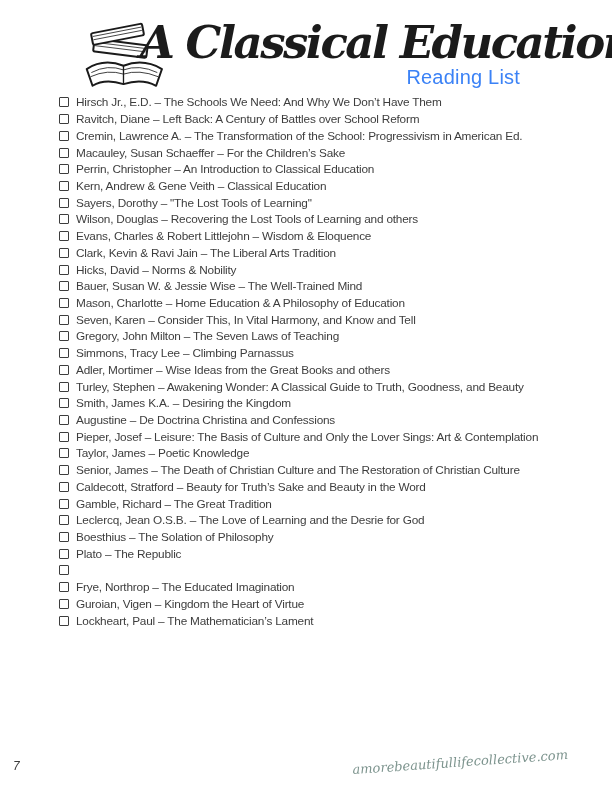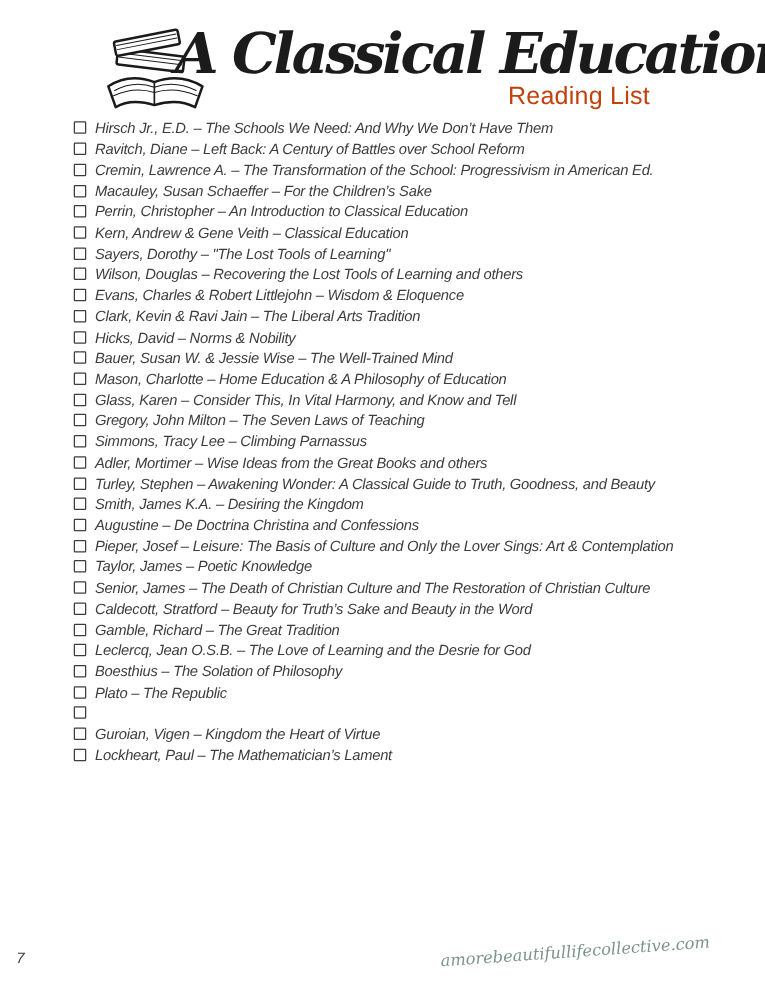--- a/index.html
+++ b/index.html
@@ -37,33 +37,32 @@
     color: #1b1b1b;
     white-space: nowrap;
     line-height: 1.1;
   }
   .subtitle {
     position: absolute;
     right: 92px;
     top: 66px;
     font-size: 20px;
     font-weight: 400;
-    color: #c2410c;
+    color: #3b82f6;
     letter-spacing: 0.2px;
   }
 
   
   .reading-list {
     position: absolute;
     left: 59px;
     top: 94px;
     margin: 0;
     padding: 0;
     list-style: none;
-    font-style: italic;
   }
   .row {
     display: flex;
     align-items: center;
     height: 16.72px;
   }
   .checkbox {
     flex: none;
     width: 8px;
     height: 8px;
@@ -179,21 +178,21 @@
       <li class="row">
       <span class="checkbox"></span>
       <span class="item-text">Bauer, Susan W. &amp; Jessie Wise – The Well-Trained Mind</span>
     </li>
       <li class="row">
       <span class="checkbox"></span>
       <span class="item-text">Mason, Charlotte – Home Education &amp; A Philosophy of Education</span>
     </li>
       <li class="row">
       <span class="checkbox"></span>
-      <span class="item-text">Glass, Karen – Consider This, In Vital Harmony, and Know and Tell</span>
+      <span class="item-text">Seven, Karen – Consider This, In Vital Harmony, and Know and Tell</span>
     </li>
       <li class="row">
       <span class="checkbox"></span>
       <span class="item-text">Gregory, John Milton – The Seven Laws of Teaching</span>
     </li>
       <li class="row">
       <span class="checkbox"></span>
       <span class="item-text">Simmons, Tracy Lee – Climbing Parnassus</span>
     </li>
       <li class="row">
@@ -239,20 +238,24 @@
       <li class="row">
       <span class="checkbox"></span>
       <span class="item-text">Boesthius – The Solation of Philosophy</span>
     </li>
       <li class="row">
       <span class="checkbox"></span>
       <span class="item-text">Plato – The Republic</span>
     </li>
       <li class="row">
       <span class="checkbox"></span>
+    </li>
+      <li class="row">
+      <span class="checkbox"></span>
+      <span class="item-text">Frye, Northrop – The Educated Imagination</span>
     </li>
       <li class="row">
       <span class="checkbox"></span>
       <span class="item-text">Guroian, Vigen – Kingdom the Heart of Virtue</span>
     </li>
       <li class="row">
       <span class="checkbox"></span>
       <span class="item-text">Lockheart, Paul – The Mathematician’s Lament</span>
     </li>
     </ul>

